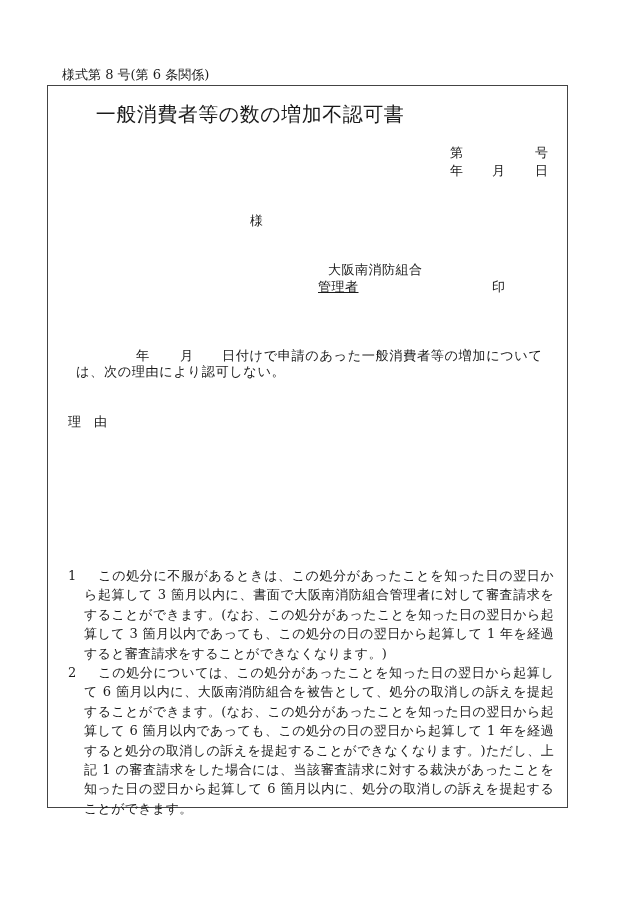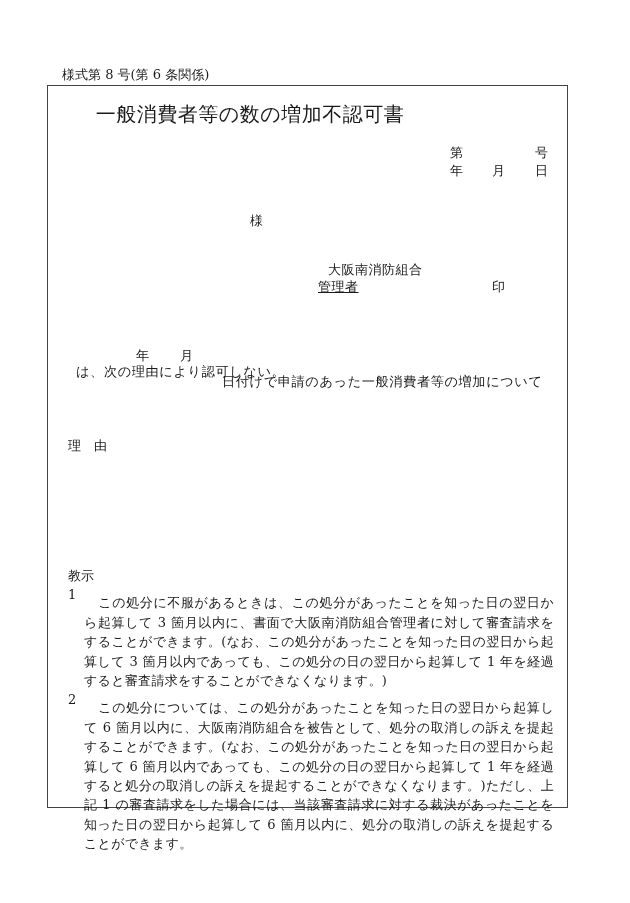--- a/index.html
+++ b/index.html
@@ -9,21 +9,21 @@
   .form-label { left:62px; top:66px; font-size:13px; }
   .frame { position:absolute; left:47px; top:85px; width:521px; height:723px;
            border:1.5px solid #444; box-sizing:border-box; }
   .title { left:0; width:500px; text-align:center; top:101px; font-size:20px; letter-spacing:0.5px; }
   .sm { font-size:13px; }
   .body-line { font-size:13.2px; letter-spacing:0.6px; }
   .notice { position:absolute; left:68px; top:566px; width:486px; font-size:13px; line-height:19.4px; }
   .notice .head { margin-bottom:0; }
   .item { display:flex; }
   .item .num { width:16px; flex:none; }
-  .item .txt { flex:1; text-align:justify; letter-spacing:0.3px;margin-top:8px; }
+  .item .txt { flex:1; text-align:justify; letter-spacing:0.3px; }
   .item .txt .indent { display:inline-block; width:14px; }
 </style>
 </head>
 <body>
 
 <div class="abs form-label">様式第 8 号(第 6 条関係)</div>
 
 <div class="frame"></div>
 
 <div class="abs title">一般消費者等の数の増加不認可書</div>
@@ -36,27 +36,26 @@
 <div class="abs sm" style="left:535px; top:162px;">日</div>
 
 <div class="abs sm" style="left:250px; top:212px;">様</div>
 
 <div class="abs sm" style="left:328px; top:261px; letter-spacing:0.5px;">大阪南消防組合</div>
 <div class="abs sm" style="left:318px; top:278px; letter-spacing:0.5px;text-decoration:underline;">管理者</div>
 <div class="abs sm" style="left:492px; top:278px;">印</div>
 
 <div class="abs body-line" style="left:136px; top:347px;">年</div>
 <div class="abs body-line" style="left:180px; top:347px;">月</div>
-<div class="abs body-line" style="left:222px; top:347px;margin-top:26px;">日付けで申請のあった一般消費者等の増加について</div>
+<div class="abs body-line" style="left:222px; top:347px;">日付けで申請のあった一般消費者等の増加について</div>
 <div class="abs body-line" style="left:68px; top:363px;margin-left:8px;">は、次の理由により認可しない。</div>
 
-<div class="abs sm" style="left:68px; top:413px;margin-top:24px;">理　由</div>
+<div class="abs sm" style="left:68px; top:413px;">理　由</div>
 
 <div class="notice">
-  <div class="head">教示</div>
   <div class="item">
     <span class="num">1</span>
     <span class="txt"><span class="indent"></span><span>この処分に不服があるときは、この処分があったことを知った日の翌日から起算して 3 箇月以内に、書面で大阪南消防組合管理者に対して審査請求をすることができます。(なお、この処分があったことを知った日の翌日から起算して 3 箇月以内であっても、この処分の日の翌日から起算して 1 年を経過すると審査請求をすることができなくなります。)</span></span>
   </div>
   <div class="item">
     <span class="num">2</span>
     <span class="txt"><span class="indent"></span><span>この処分については、この処分があったことを知った日の翌日から起算して 6 箇月以内に、大阪南消防組合を被告として、処分の取消しの訴えを提起することができます。(なお、この処分があったことを知った日の翌日から起算して 6 箇月以内であっても、この処分の日の翌日から起算して 1 年を経過すると処分の取消しの訴えを提起することができなくなります。)ただし、上記 1 の審査請求をした場合には、当該審査請求に対する裁決があったことを知った日の翌日から起算して 6 箇月以内に、処分の取消しの訴えを提起することができます。</span></span>
   </div>
 </div>
 

